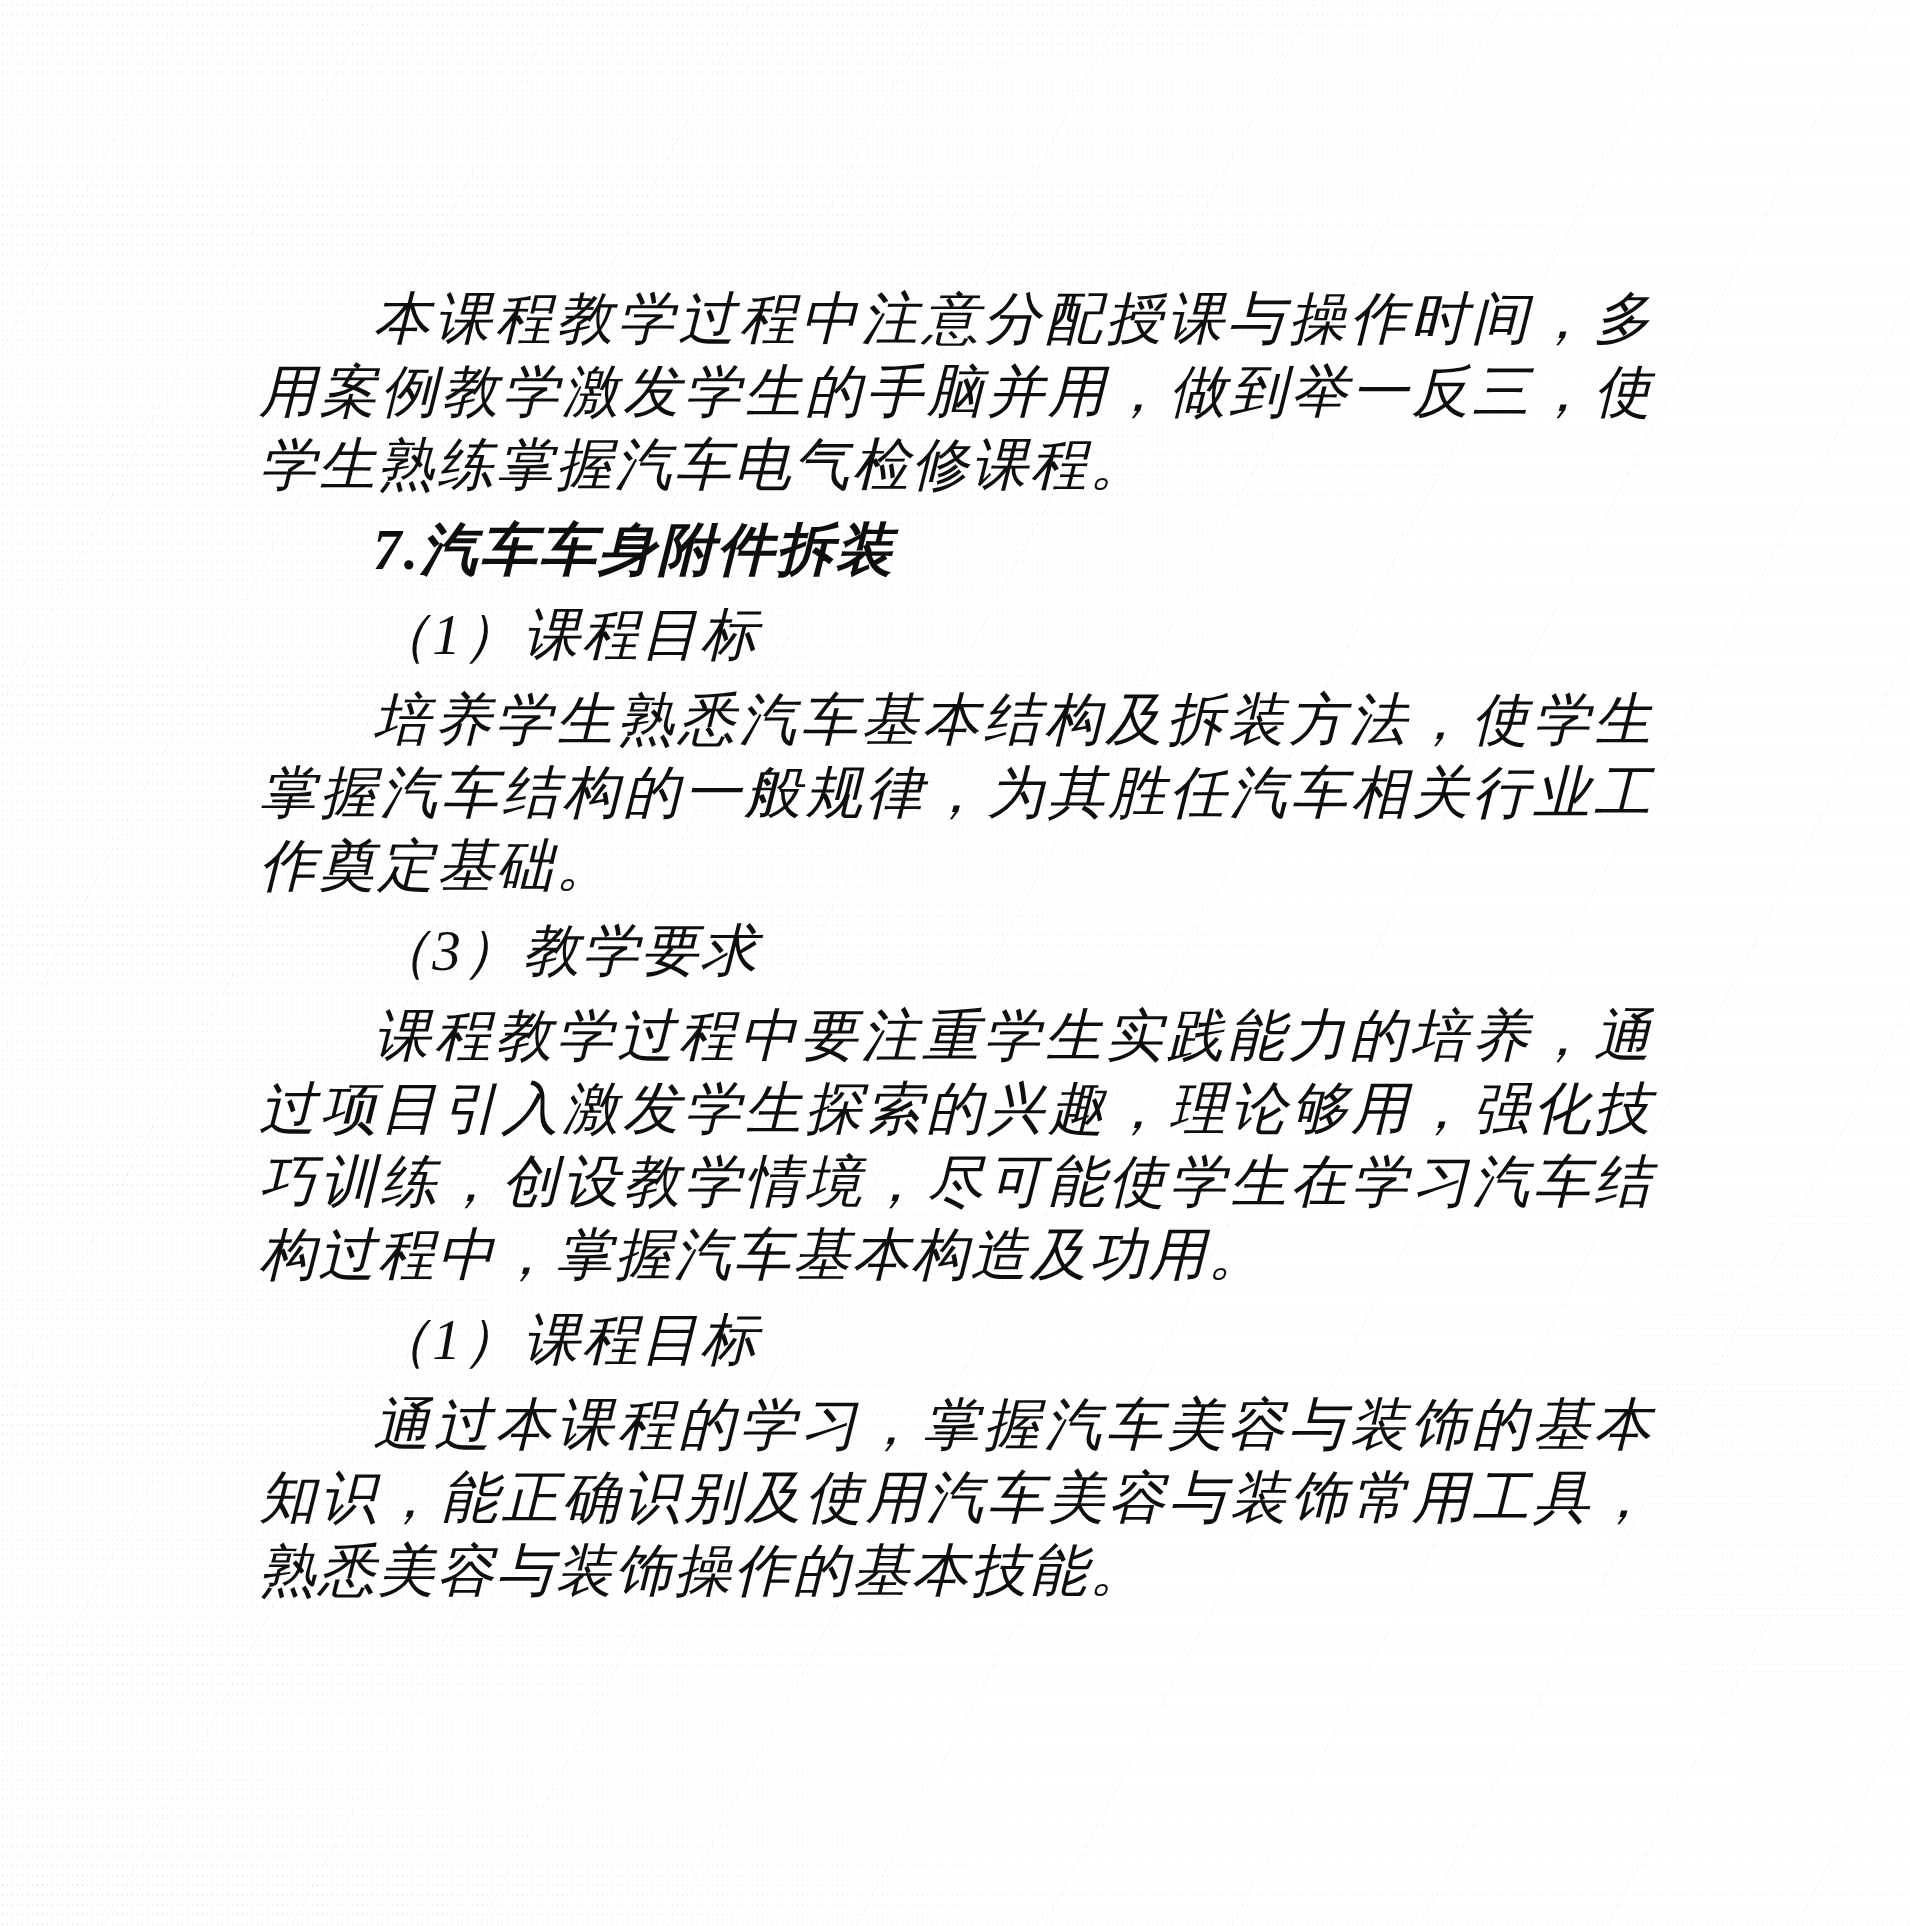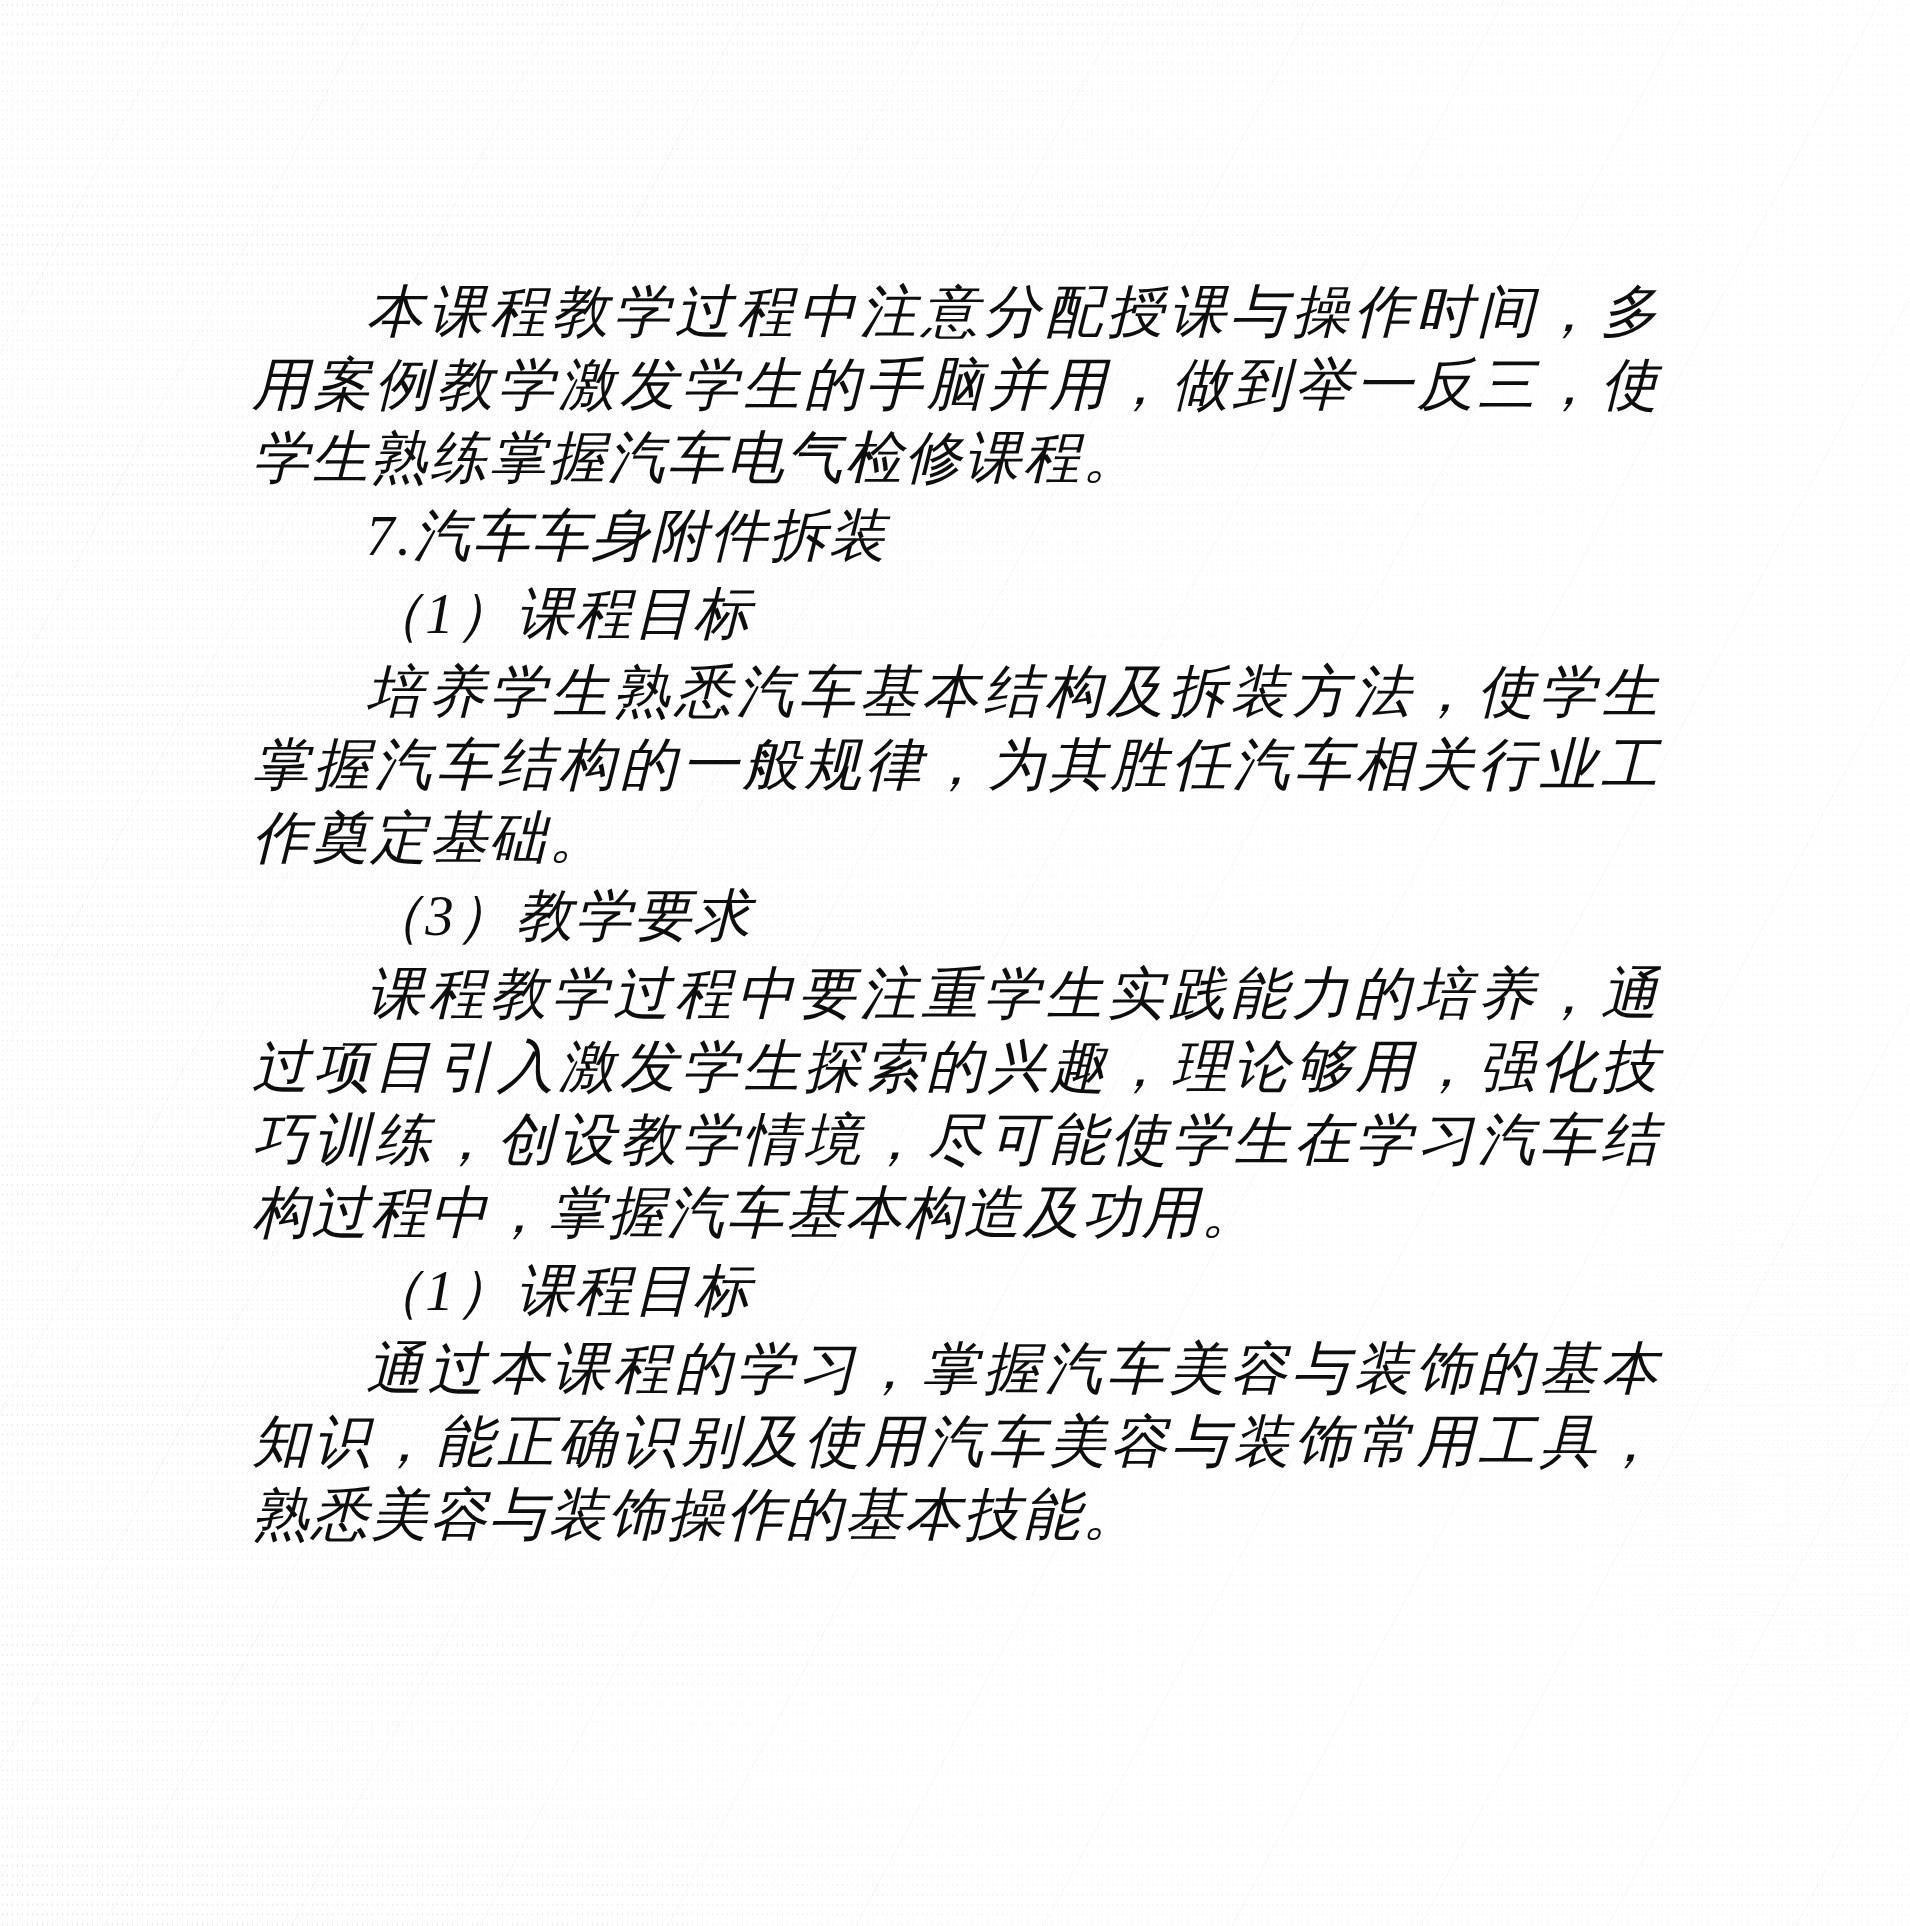--- a/index.html
+++ b/index.html
@@ -71,26 +71,26 @@
     left: 247px;
     top: 270px;
     width: 1418px;
     font-size: 57px;
     line-height: 73px;
     letter-spacing: 2.3px;
     text-align: justify;
     font-style: italic;
   }
   .content p {
-    margin: 5px;
+    margin: 12px;
     padding: 0;
     text-indent: 2em;
   }
   .content p.heading {
-    font-weight: normal;
+    font-weight: bold;
   }
 </style>
 </head>
 <body>
 
 <div class="page">
 
   <div class="tex tex-hlines-all"></div>
   <div class="tex tex-hlines-left"></div>
   <div class="tex tex-hlines-bottom"></div>

